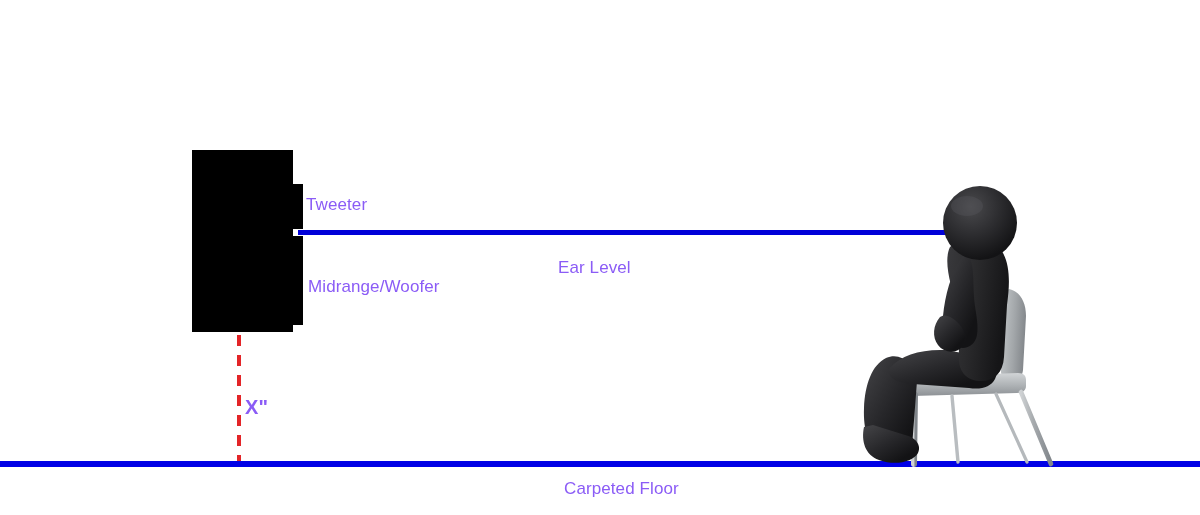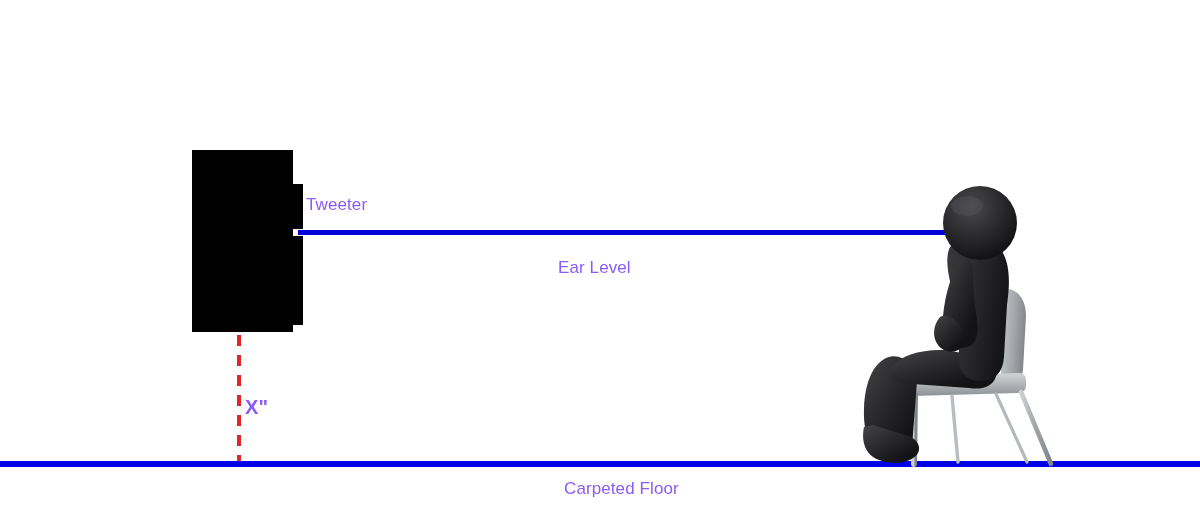--- a/index.html
+++ b/index.html
@@ -94,20 +94,21 @@
   <div id="speaker-tweeter-baffle"></div>
   <div id="speaker-midwoofer-baffle"></div>
 
   <div id="ear-level-line"></div>
 
   <div id="floor-line"></div>
 
   <div id="distance-dashed-line"></div>
 
   <div class="label" id="label-tweeter">Tweeter</div>
+  <div class="label" id="label-midwoofer">Midrange/Woofer</div>
   <div class="label" id="label-ear-level">Ear Level</div>
   <div class="label" id="label-floor">Carpeted Floor</div>
   <div class="label" id="label-distance">X"</div>
 
   <div id="person-chair">
     <svg width="210" height="285" viewBox="0 0 210 285" xmlns="http://www.w3.org/2000/svg">
       <defs>
         <radialGradient id="headGrad" cx="38%" cy="28%" r="72%">
           <stop offset="0%" stop-color="#4a4a4d"></stop>
           <stop offset="45%" stop-color="#313134"></stop>

